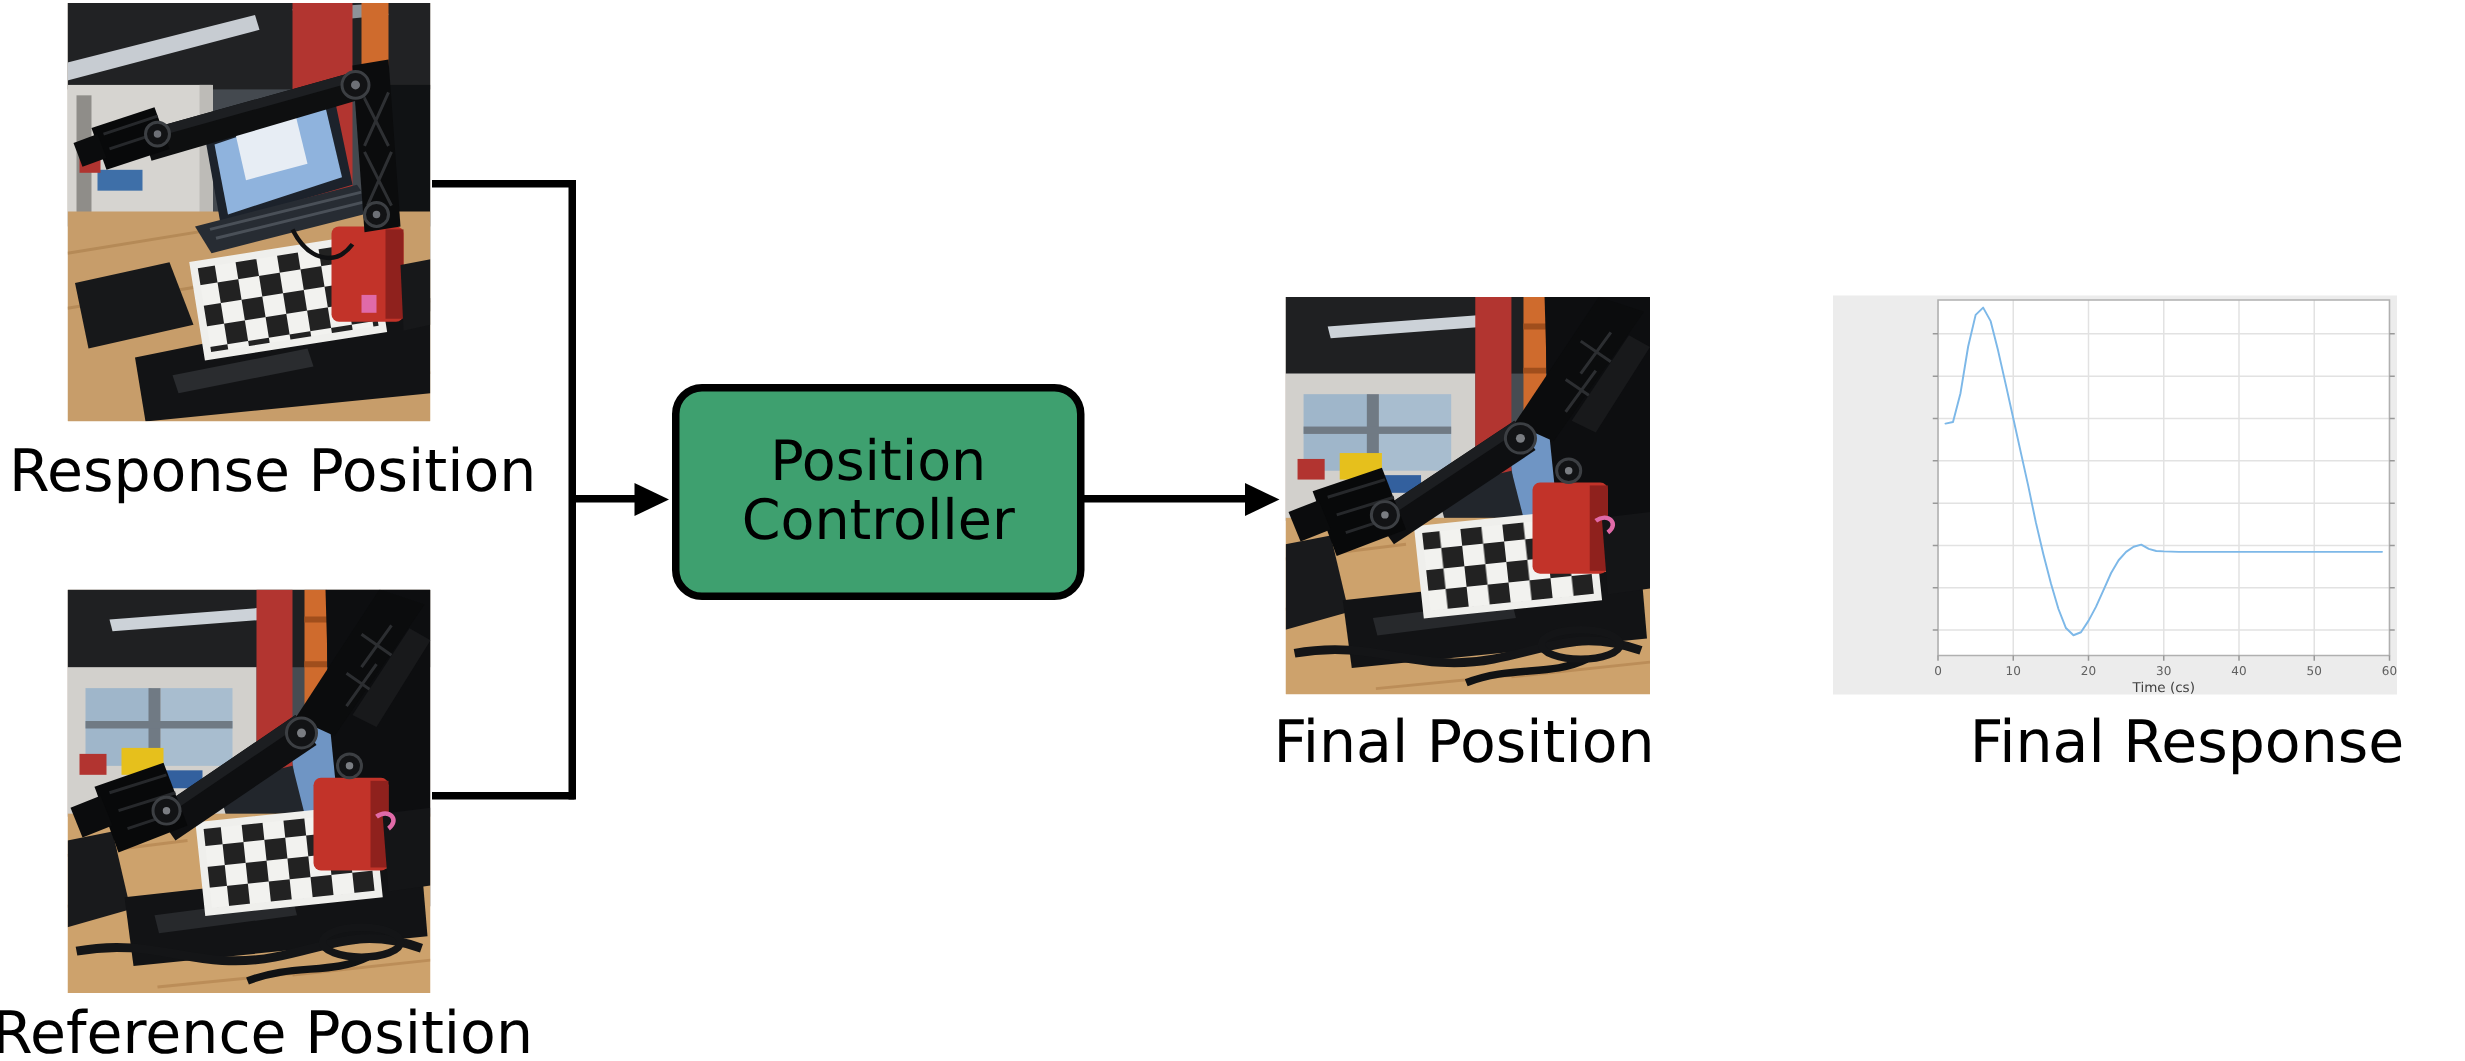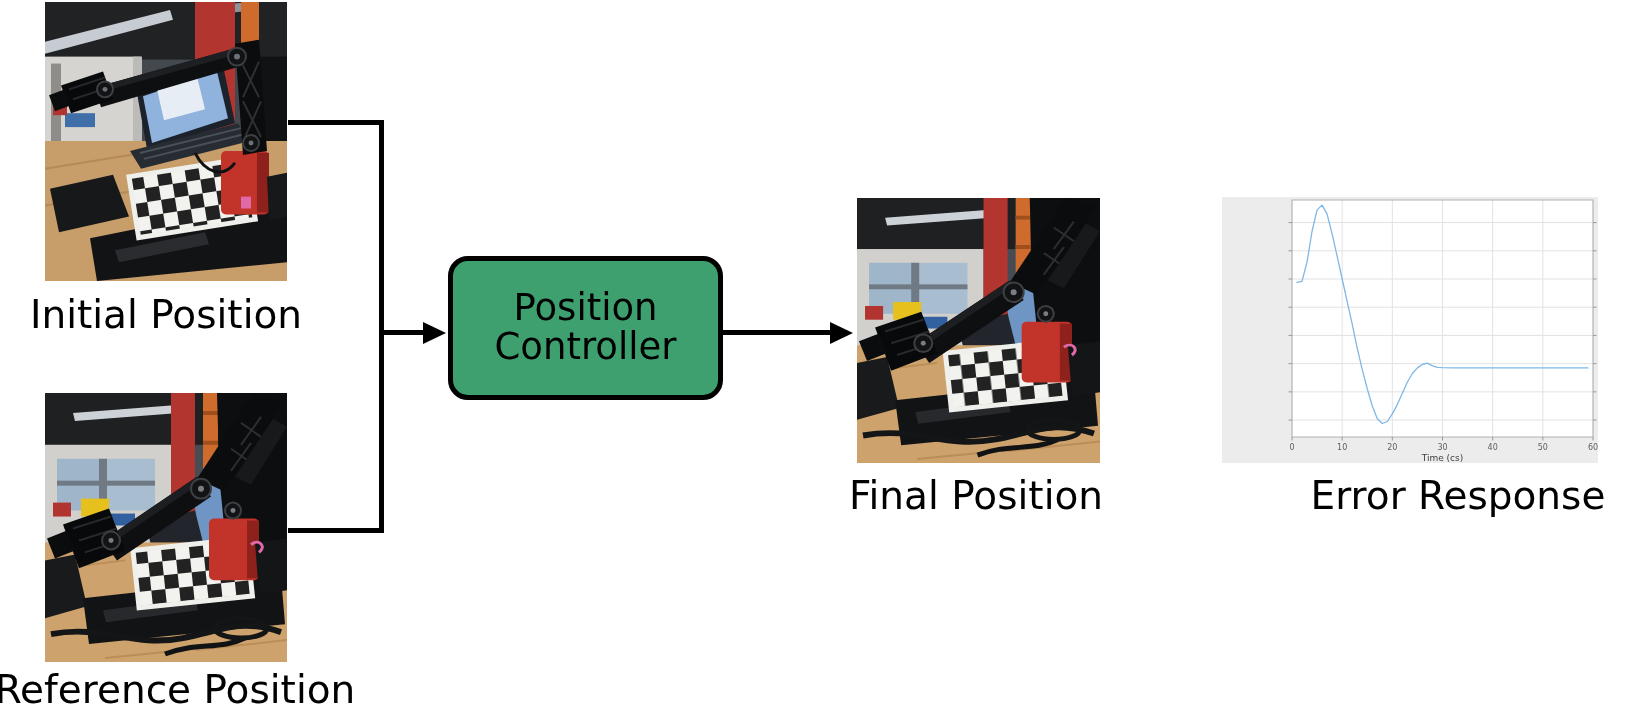--- a/index.html
+++ b/index.html
@@ -84,21 +84,21 @@
       <polygon points="4,94 20,88 26,104 10,110" fill="#0b0c0d"></polygon>
       <path d="M150,152 C160,172 178,178 190,162" stroke="#101113" stroke-width="3" fill="none"></path>
       <circle cx="192" cy="55" r="9" fill="#121315" stroke="#3c3f43" stroke-width="2"></circle>
         <circle cx="192" cy="55" r="3" fill="#6d7076"></circle>
       <circle cx="60" cy="88" r="8" fill="#121315" stroke="#3c3f43" stroke-width="2"></circle>
         <circle cx="60" cy="88" r="2.5" fill="#6d7076"></circle>
       <circle cx="206" cy="142" r="8" fill="#121315" stroke="#3c3f43" stroke-width="2"></circle>
         <circle cx="206" cy="142" r="2.5" fill="#6d7076"></circle>
     </svg>
   </div>
-  <div class="caption" style="left:6px;top:293px;width:320px;">Initial Position</div>
+  <div class="caption" style="left:6px;top:293px;width:320px;">Response Position</div>
 
   <div class="photo" style="left:45px;top:393px;width:242px;height:269px;">
     <svg viewBox="0 0 242 270" preserveAspectRatio="none">
       <defs>
         <pattern id="cbB" width="28" height="28" patternUnits="userSpaceOnUse">
           <rect width="28" height="28" fill="#f2f2ef"></rect>
           <rect width="14" height="14" fill="#222"></rect>
           <rect x="14" y="14" width="14" height="14" fill="#222"></rect>
         </pattern>
       </defs>
@@ -283,15 +283,15 @@
         <line x1="66.5" y1="82" x2="70" y2="82" stroke="#999999" stroke-width="1"></line>
         <line x1="371" y1="82" x2="374.5" y2="82" stroke="#999999" stroke-width="1"></line>
         <line x1="66.5" y1="53.78571428571428" x2="70" y2="53.78571428571428" stroke="#999999" stroke-width="1"></line>
         <line x1="371" y1="53.78571428571428" x2="374.5" y2="53.78571428571428" stroke="#999999" stroke-width="1"></line>
         <line x1="66.5" y1="25.571428571428566" x2="70" y2="25.571428571428566" stroke="#999999" stroke-width="1"></line>
         <line x1="371" y1="25.571428571428566" x2="374.5" y2="25.571428571428566" stroke="#999999" stroke-width="1"></line>
         <text x="220.5" y="264" text-anchor="middle" class="xlabel">Time (cs)</text>
         <polyline points="75.0,85.4 80.0,84.3 85.0,65.1 90.1,34.0 95.1,12.9 100.1,8.1 105.1,17.1 110.1,36.9 115.2,59.4 120.2,82.0 125.2,104.6 130.2,127.1 135.2,151.1 140.2,172.3 145.3,192.0 150.3,209.0 155.3,221.7 160.3,226.5 165.3,224.5 170.3,216.9 175.3,207.6 180.4,196.3 185.4,185.0 190.4,176.5 195.4,170.9 200.4,167.5 205.5,166.1 210.5,168.9 215.5,170.3 220.5,170.6 230.5,170.9 245.6,170.9 270.7,170.9 295.8,170.9 320.8,170.9 345.9,170.9 366.0,170.9" fill="none" stroke="#7db8e8" stroke-width="1.3" stroke-linejoin="round" stroke-linecap="round"></polyline>
       </svg>
   </div>
-  <div class="caption" style="left:1288px;top:474px;width:340px;">Error Response</div>
+  <div class="caption" style="left:1288px;top:474px;width:340px;">Final Response</div>
 
 </div>
 
 </body></html>

